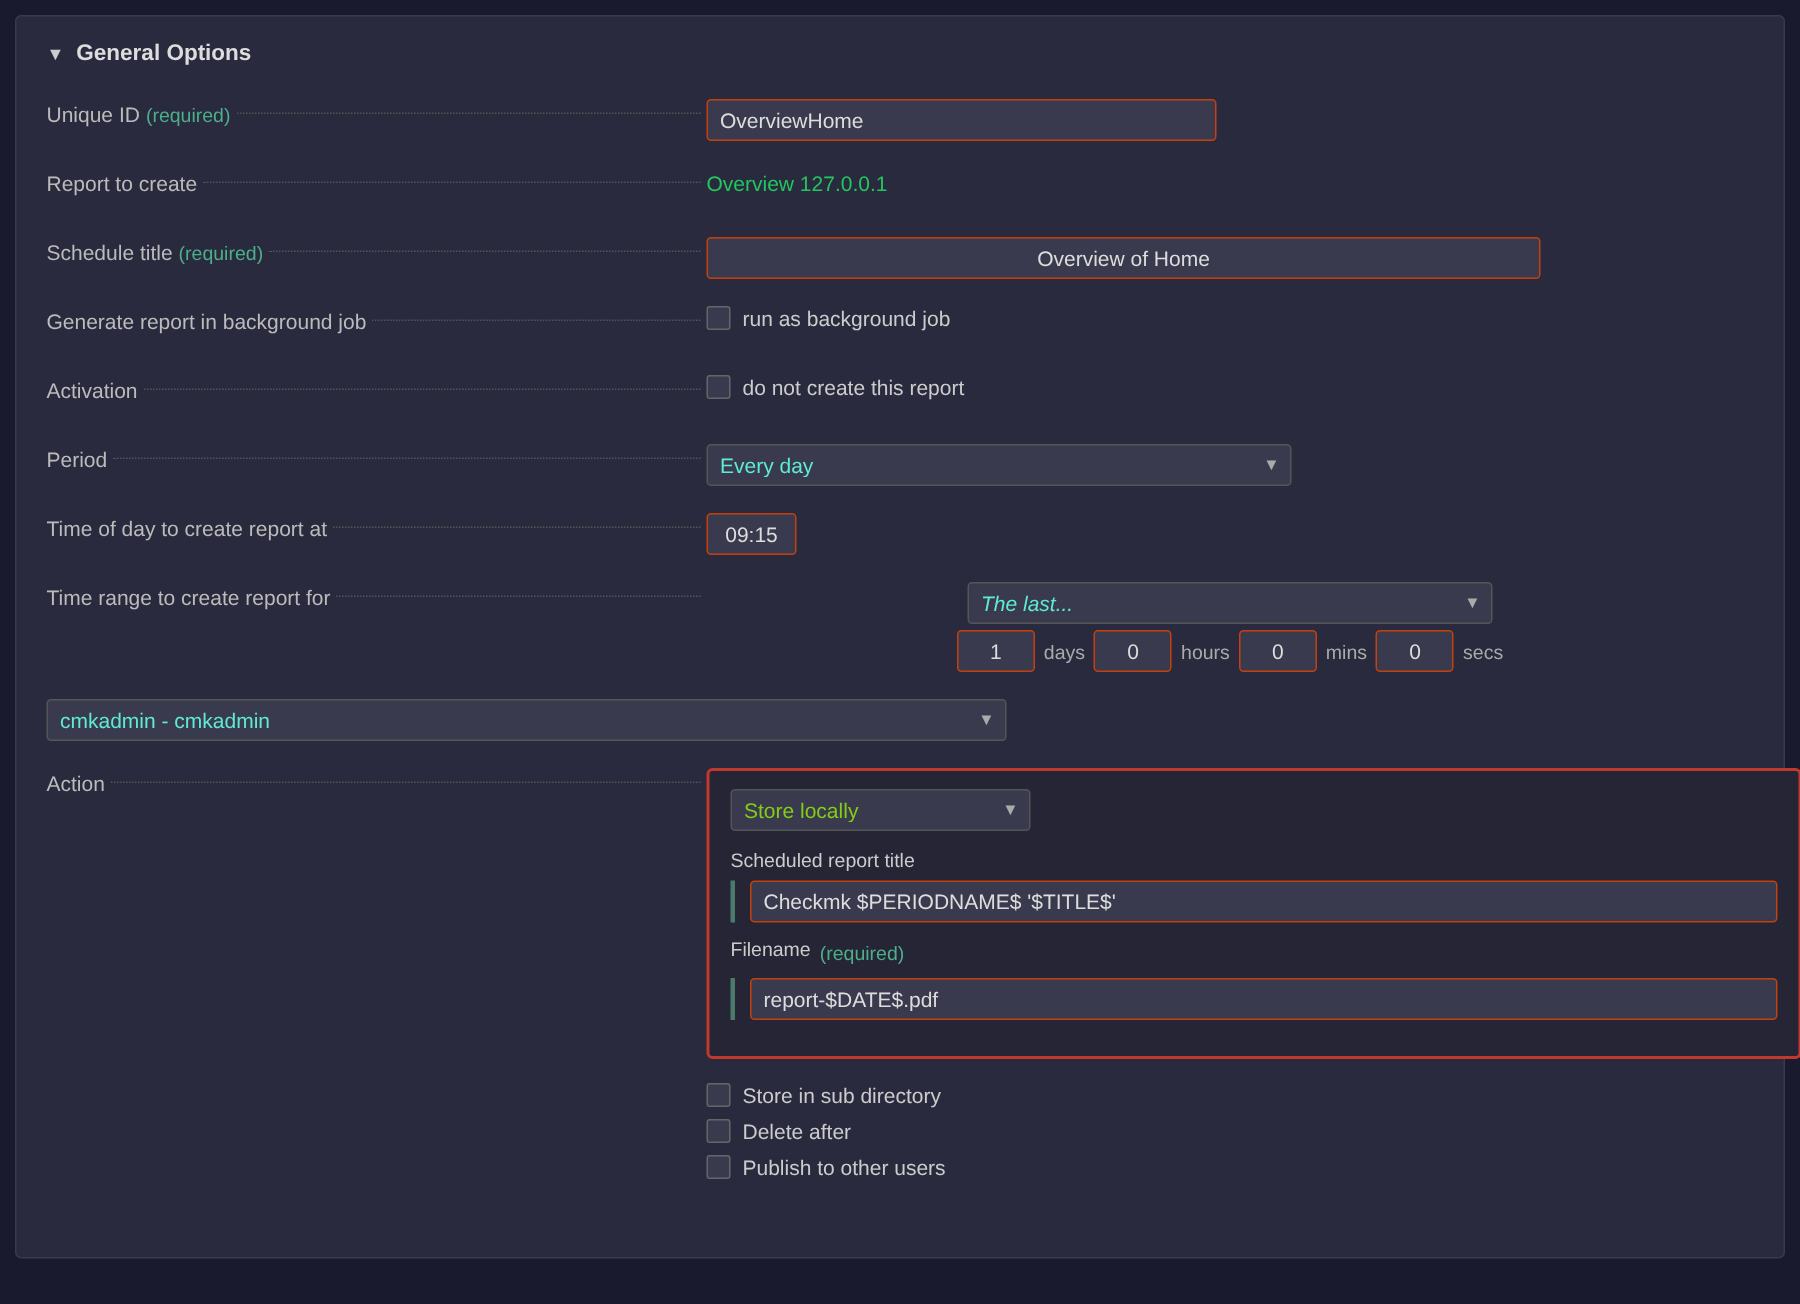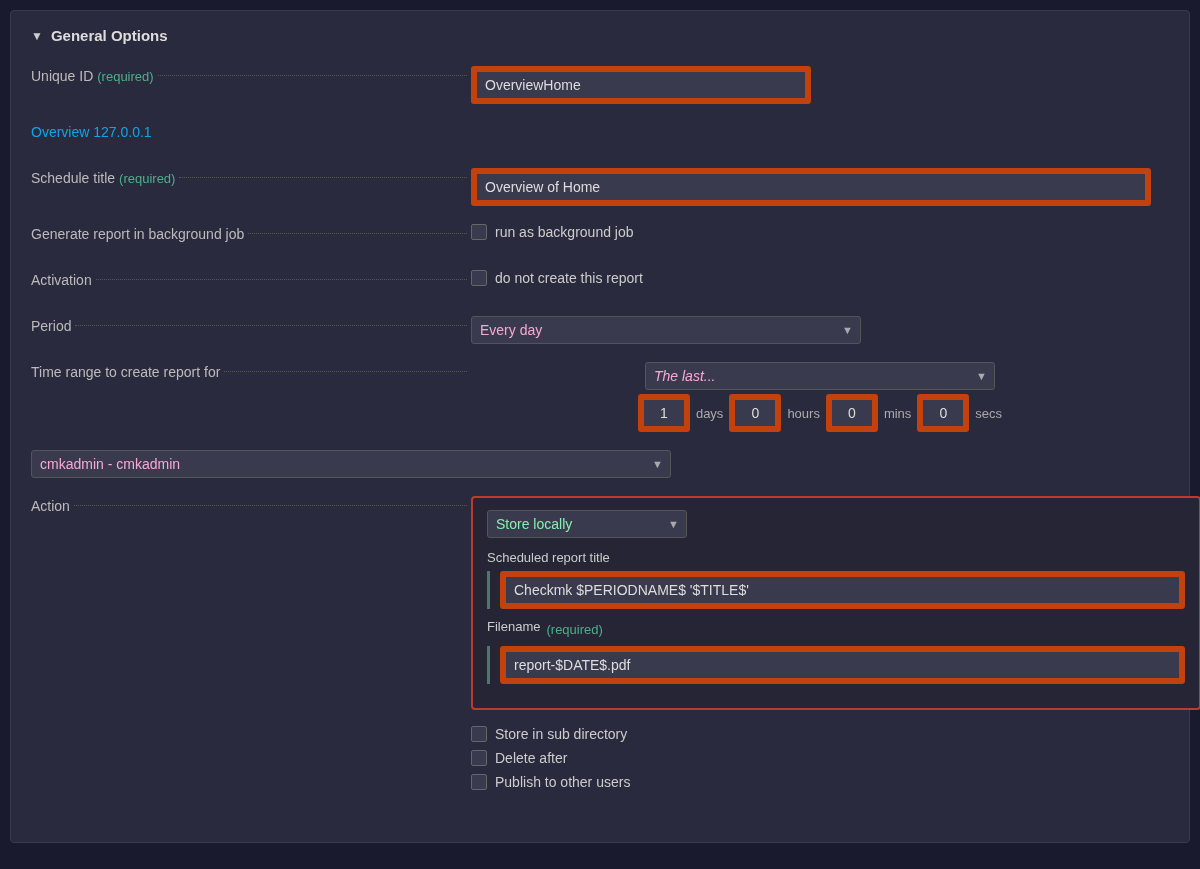--- a/index.html
+++ b/index.html
@@ -66,35 +66,36 @@
       flex-wrap: wrap;
       gap: 6px;
       padding-top: 4px;
     }
     .required-tag {
       color: #4caf8a;
       font-size: 13px;
     }
     input[type="text"] {
       background: #3a3a4e;
-      border: 6px solid #c2410c;
+      border: 1px solid #c2410c;
       border-radius: 3px;
       color: #ddd;
       padding: 5px 8px;
       font-size: 14px;
       outline: none;
     }
     .input-wide {
-      width: 680px;
+      width: 556px;
+      text-align: center;
     }
     .input-medium {
       width: 340px;
     }
     .static-value {
-      color: #0ea5e9;
+      color: #22c55e;
       font-size: 14px;
       padding-top: 2px;
     }
     .checkbox-row {
       display: flex;
       align-items: center;
       gap: 8px;
     }
     .checkbox-box {
       width: 16px;
@@ -109,21 +110,21 @@
       position: relative;
       display: inline-flex;
       align-items: center;
     }
     select {
       appearance: none;
       -webkit-appearance: none;
       background: #3a3a4e;
       border: 1px solid #555;
       border-radius: 3px;
-      color: #f9a8d4;
+      color: #5eead4;
       padding: 5px 28px 5px 8px;
       font-size: 14px;
       cursor: pointer;
       outline: none;
     }
     .select-arrow {
       position: absolute;
       right: 8px;
       pointer-events: none;
       color: #aaa;
@@ -166,21 +167,21 @@
     }
     .action-select-wrapper {
       position: relative;
       display: inline-flex;
       align-items: center;
     }
     .action-select {
       background: #3a3a4e;
       border: 1px solid #555;
       border-radius: 3px;
-      color: #86efac;
+      color: #84cc16;
       padding: 5px 28px 5px 8px;
       font-size: 14px;
       cursor: pointer;
       outline: none;
       appearance: none;
       -webkit-appearance: none;
       width: 200px;
     }
     .sub-label {
       color: #ccc;
@@ -249,20 +250,24 @@
       <span class="label-text">Unique ID</span>
       <span class="required-tag" style="margin-left:4px;">(required)</span>
       <span class="label-dots"></span>
     </div>
     <div class="value-col">
       <input type="text" class="input-medium" value="OverviewHome" style="">
     </div>
   </div>
 
   <div class="form-row">
+    <div class="label-col">
+      <span class="label-text">Report to create</span>
+      <span class="label-dots"></span>
+    </div>
     <div class="value-col">
       <span class="static-value">Overview 127.0.0.1</span>
     </div>
   </div>
 
   <div class="form-row">
     <div class="label-col">
       <span class="label-text">Schedule title</span>
       <span class="required-tag" style="margin-left:4px;">(required)</span>
       <span class="label-dots"></span>
@@ -308,20 +313,29 @@
         <select class="period-select">
           <option>Every day</option>
           <option>Every week</option>
           <option>Every month</option>
         </select>
         <span class="select-arrow">▼</span>
       </div>
     </div>
   </div>
 
+  <div class="form-row">
+    <div class="label-col">
+      <span class="label-text">Time of day to create report at</span>
+      <span class="label-dots"></span>
+    </div>
+    <div class="value-col">
+      <input type="text" class="time-input" value="09:15" style="">
+    </div>
+  </div>
 
   <div class="form-row">
     <div class="label-col">
       <span class="label-text">Time range to create report for</span>
       <span class="label-dots"></span>
     </div>
     <div class="value-col form-row-multi">
       <div>
         <div class="select-wrapper">
           <select style="width:350px;font-style:italic;">

